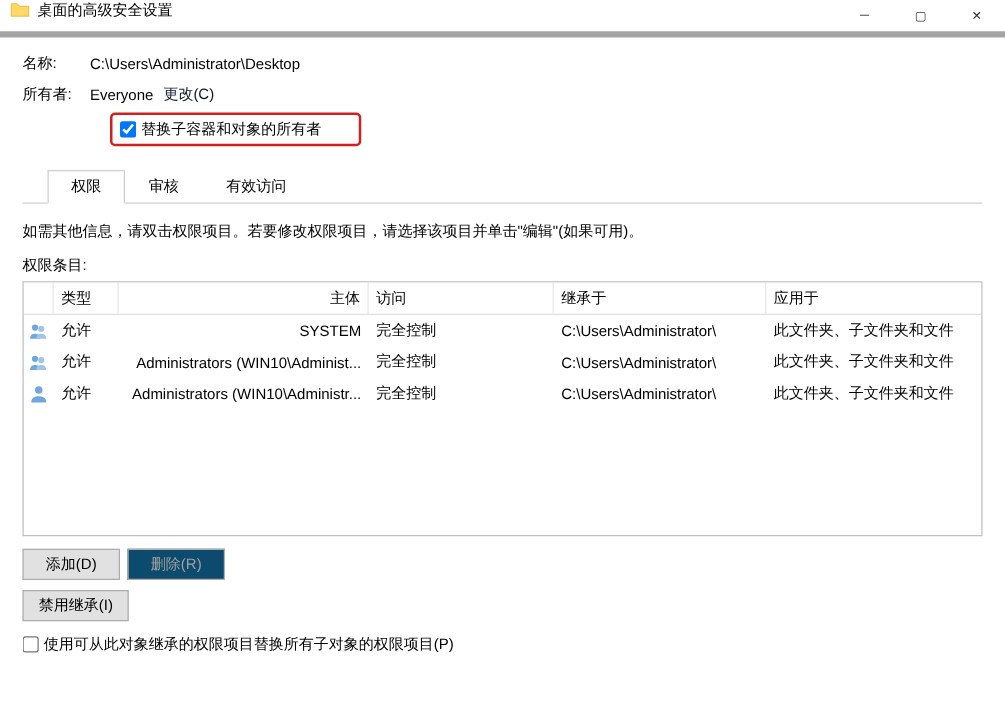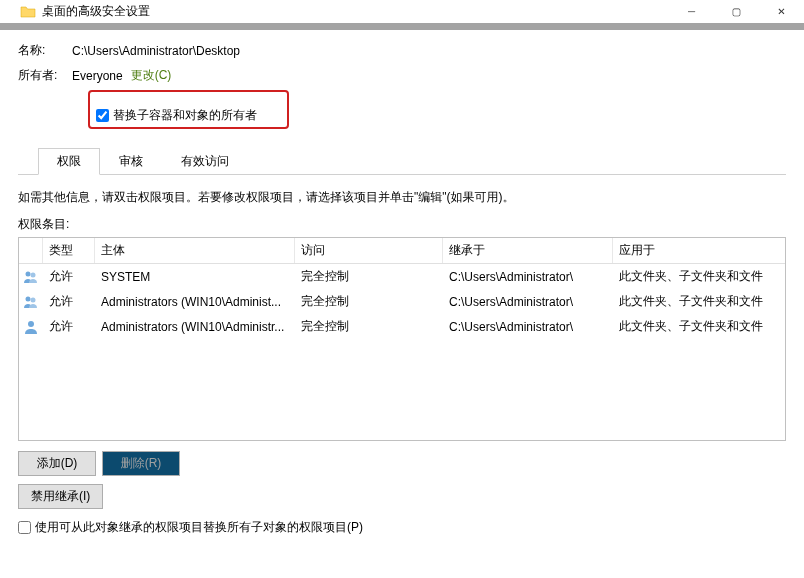--- a/index.html
+++ b/index.html
@@ -8,23 +8,22 @@
       font-size: 12px;
       background: #fff;
       color: #000;
       width: 804px;
       height: 578px;
       overflow: hidden;
     }
     .titlebar {
       height: 30px;
       display: flex;
-      align-items: center;
-      padding-left: 20px;
-      border-bottom: 7px solid #a3a3a3;
+      padding-left: 8px;
+      border-bottom: 5px solid #a3a3a3;
     }
     .titlebar .folder-icon {
       width: 16px; height: 16px;
       margin-right: 6px;
     }
     .titlebar .title { flex: 1; font-size: 12px; }
     .winbtns { display: flex; height: 100%; }
     .winbtn {
       width: 45px;
       display: flex;
@@ -40,25 +39,25 @@
     .field-row {
       display: flex;
       align-items: center;
       margin-bottom: 8px;
       font-size: 12px;
     }
     .field-row .label {
       width: 54px;
     }
     .owner-val { margin-right: 8px; }
-    .link { color: #4d7c0f; cursor: pointer; }
+    .link { color: #0f172a; cursor: pointer; }
     .highlight-box {
       border: 2px solid #d02020;
       border-radius: 4px;
-      padding: 15px 30px 3px 6px;
+      padding: 3px 30px 3px 6px;
       margin-left: 70px;
       margin-top: -2px;
       display: inline-flex;
       align-items: center;
     }
     .highlight-box input[type=checkbox] { margin-right: 4px; }
     .tabs {
       display: flex;
       margin-top: 18px;
       border-bottom: 1px solid #d0d0d0;
@@ -95,21 +94,21 @@
       font-size: 12px;
     }
     .perm-header > div, .perm-row > div {
       padding: 4px 6px;
       overflow: hidden;
       text-overflow: ellipsis;
       white-space: nowrap;
     }
     .col-icon { width: 24px; flex: 0 0 24px; padding: 4px 2px !important; }
     .col-type { width: 52px; flex: 0 0 52px; }
-    .col-principal { width: 200px; flex: 0 0 200px; }
+    .col-principal { width: 200px; flex: 0 0 200px; text-align: right; }
     .col-access { width: 148px; flex: 0 0 148px; }
     .col-inherited { width: 170px; flex: 0 0 170px; }
     .col-applies { flex: 1; }
     .perm-header > div { border-right: 1px solid #e8e8e8; }
     .perm-header > div:last-child { border-right: none; }
     .perm-row {
       display: flex;
       font-size: 12px;
       align-items: center;
     }

